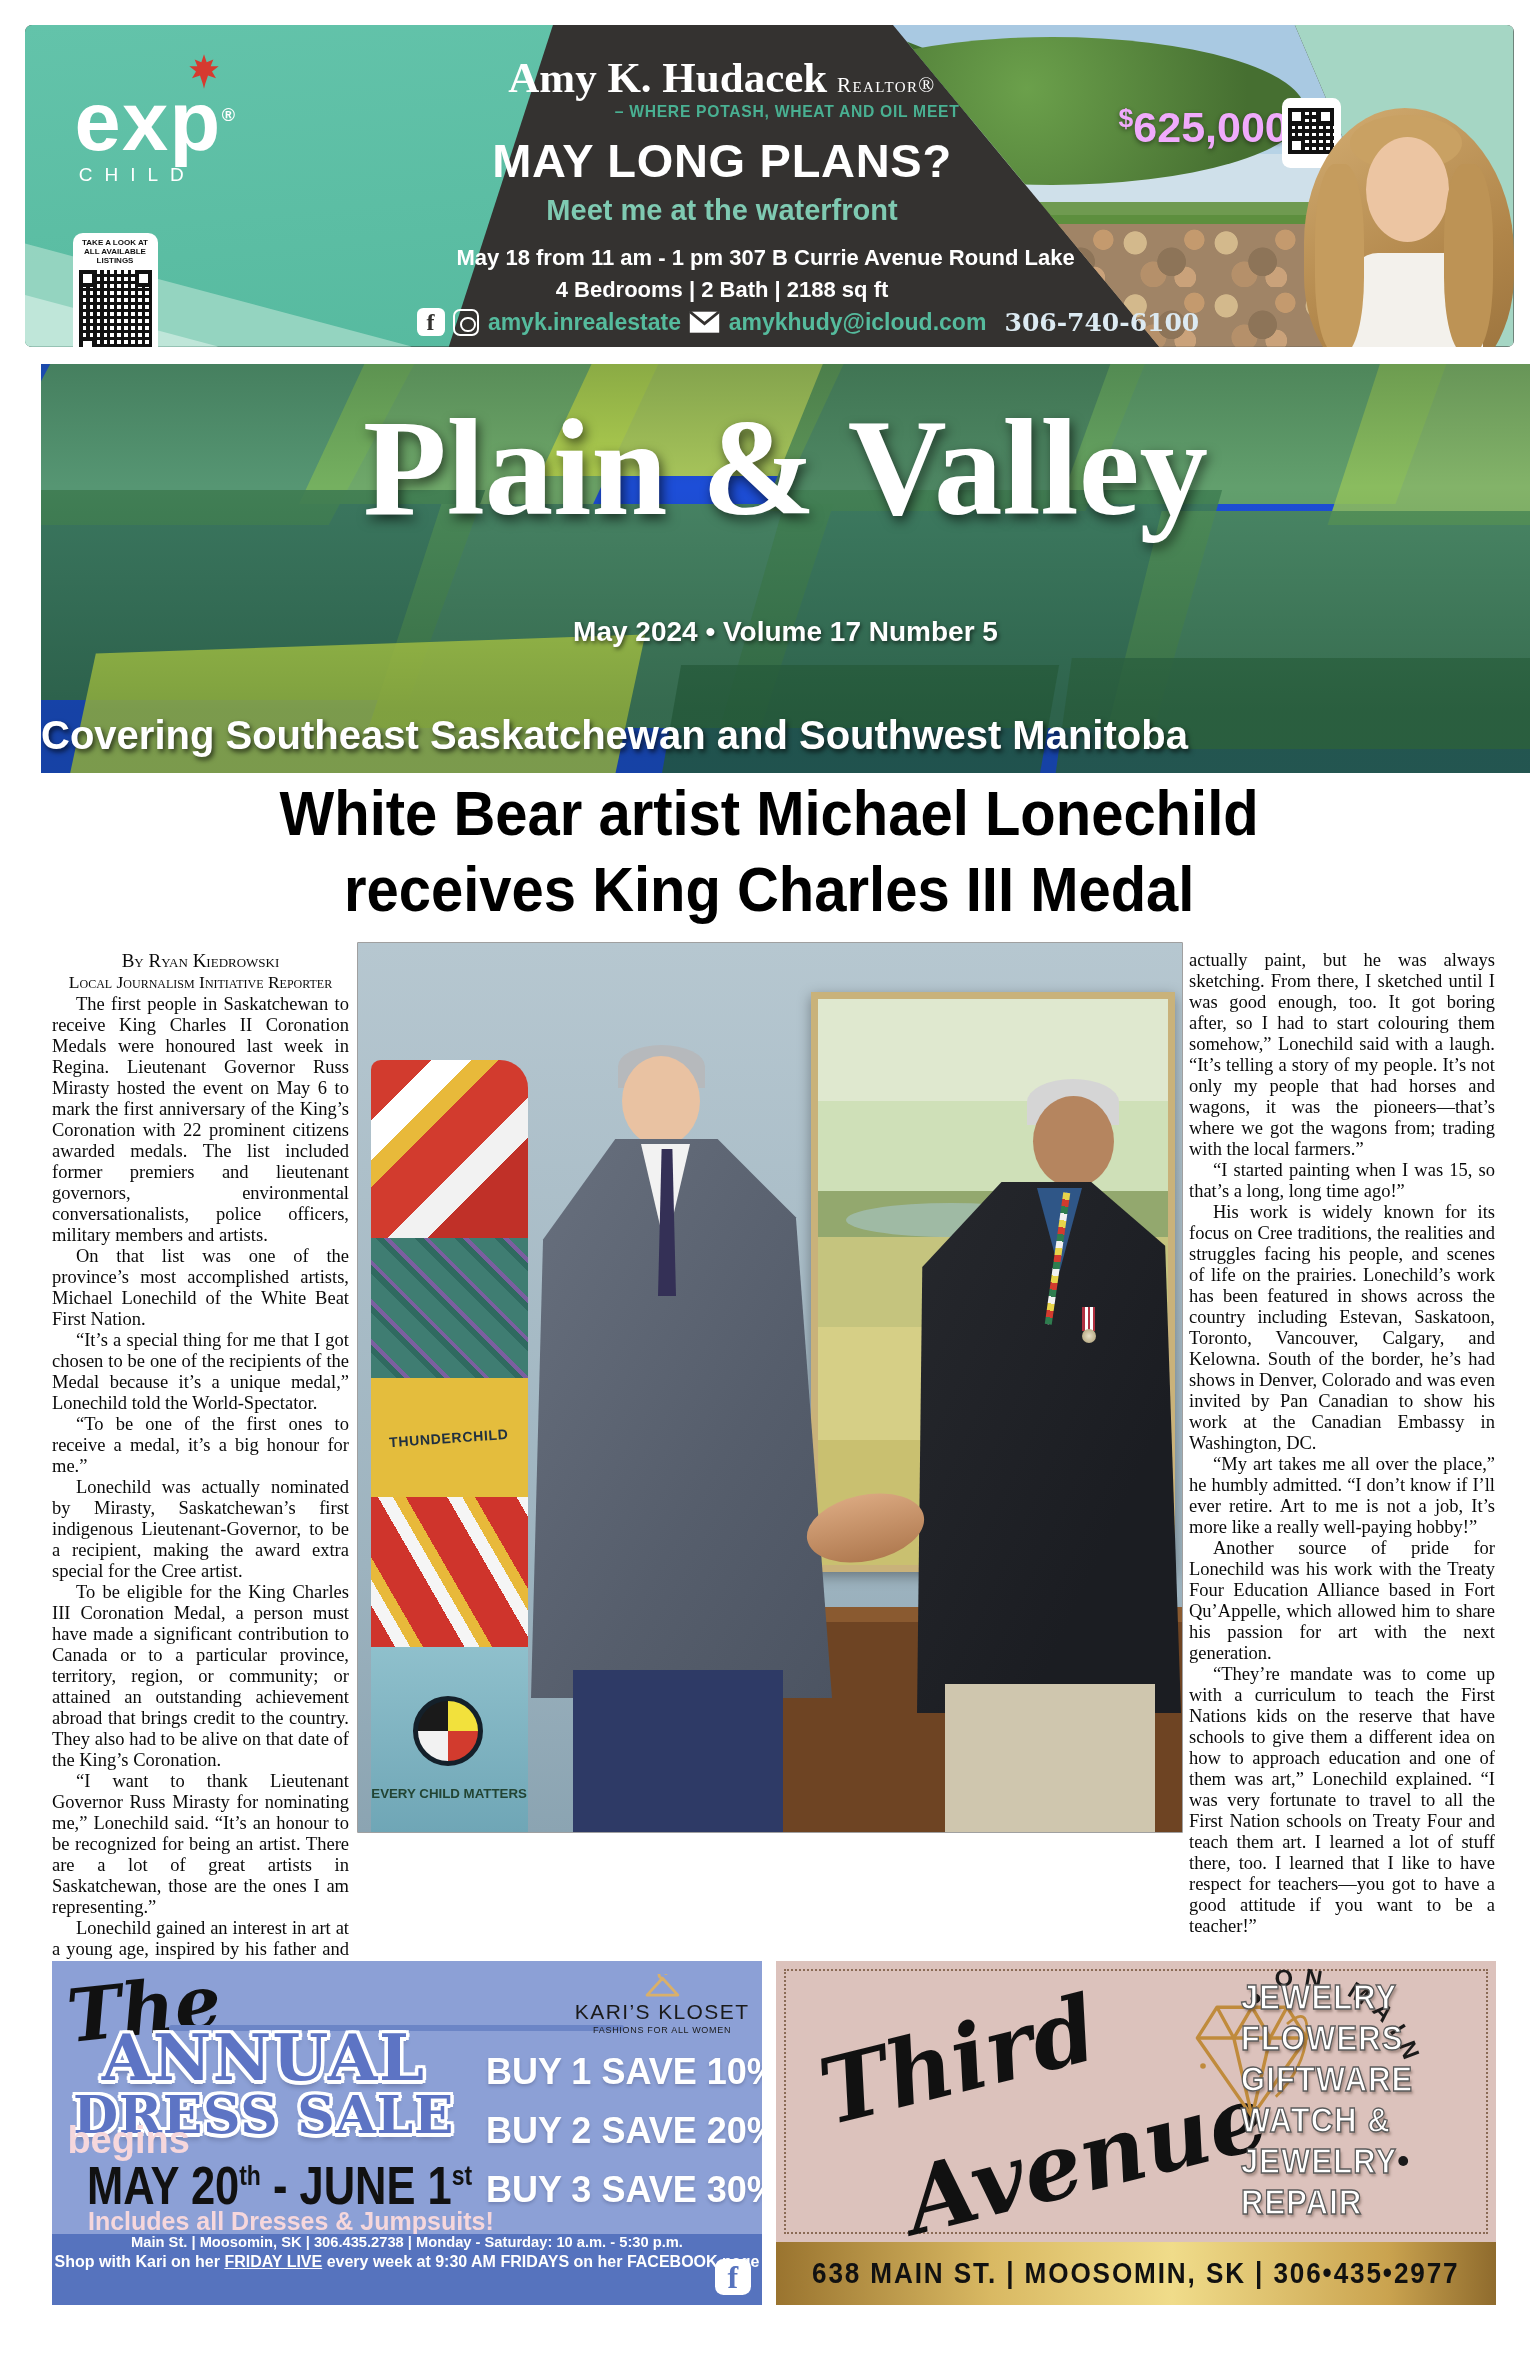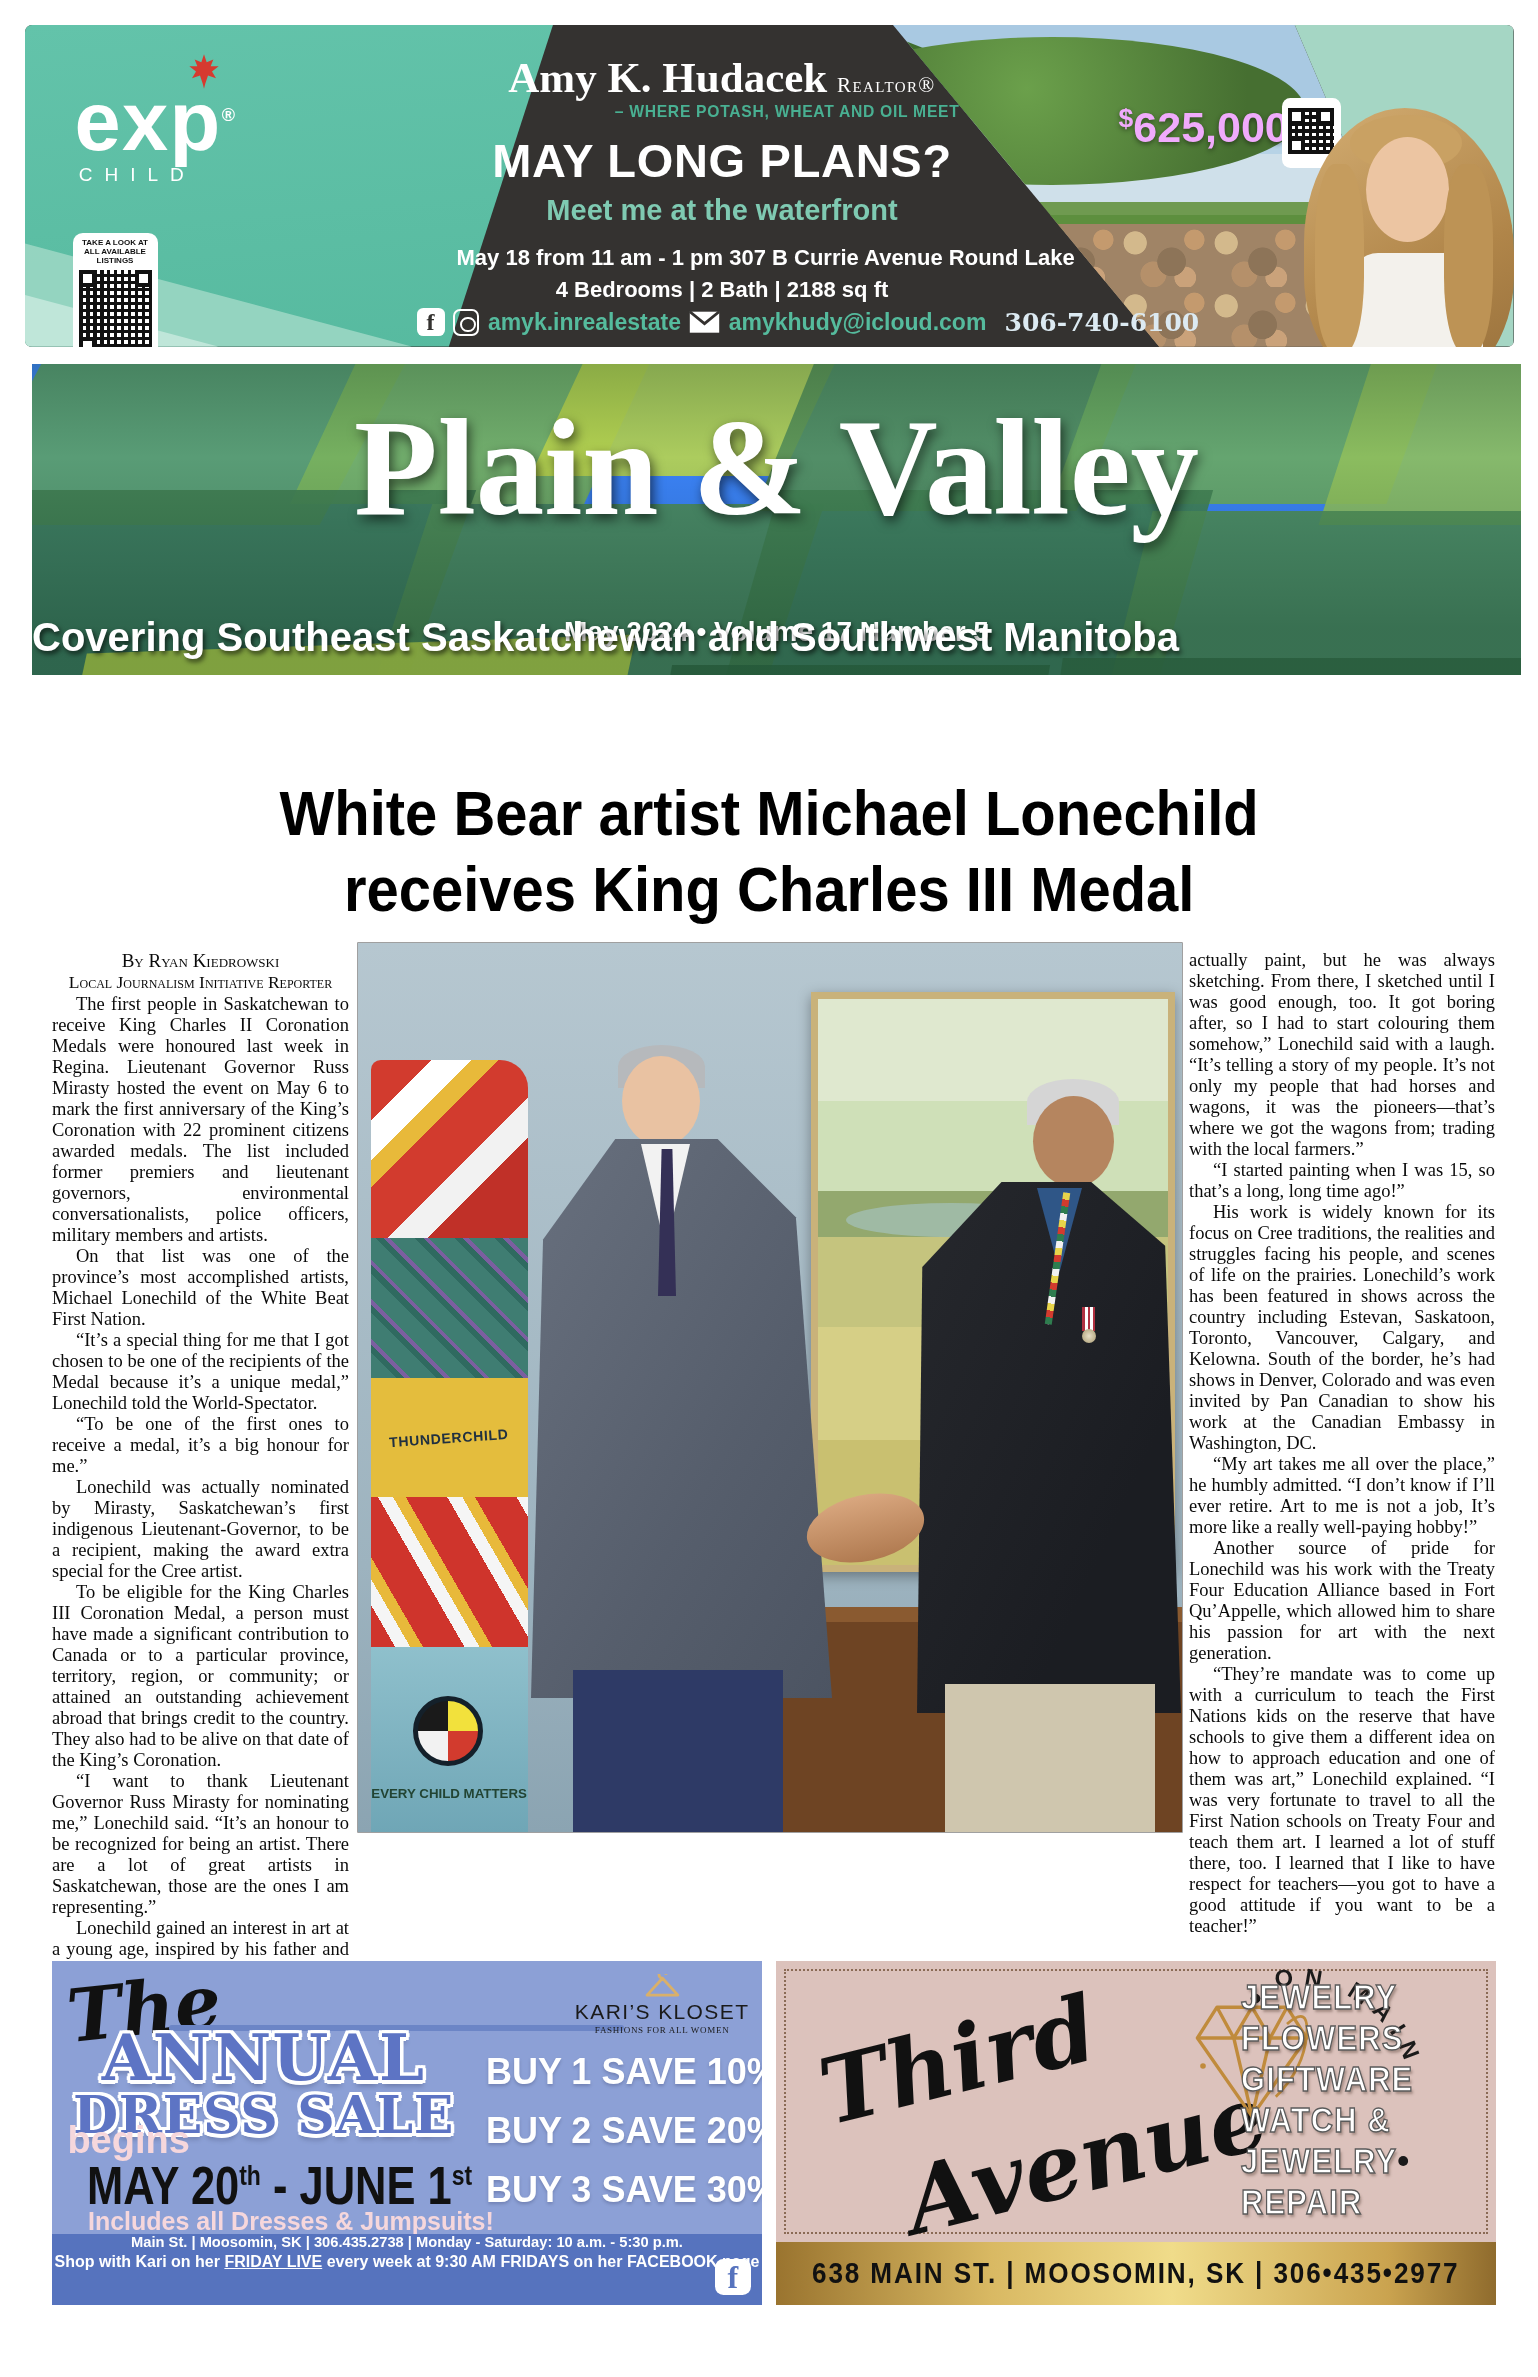--- a/index.html
+++ b/index.html
@@ -62,21 +62,21 @@
   .qr-card2 { position:absolute; left:1257px; top:73px; width:59px; height:70px; background:#fff; border-radius:8.4px; padding:6.3px; }
   .agent-photo { position:absolute; right:0px; top:76px; width:231px; height:246px; overflow:hidden; }
   .hair { position:absolute; left:21px; top:7px; width:210px; height:280px; border-radius:48% 52% 40% 40%; background:linear-gradient(150deg,#d3ad72,#b08549 60%,#97703c); }
   .face { position:absolute; left:83px; top:36px; width:83px; height:105px; border-radius:50%; background:#ecc5a2; }
   .hair-fringe { position:absolute; left:67px; top:14px; width:112px; height:56px; border-radius:50%; background:#c9a163; }
   .blouse { position:absolute; left:67px; top:152px; width:133px; height:98px; border-radius:28px 28px 0 0; background:#f3f1ec; }
   .hair-front { position:absolute; left:32px; top:63px; width:49px; height:189px; border-radius:40%; background:#c59c5e; }
   .hair-front.r { left:auto; right:21px; background:#bd9355; }
 
   
-  .masthead { position:absolute; left:32px; top:364px; width:1489px; height:311px; overflow:hidden; background:#3b82f6; }
+  .masthead { position:absolute; left:41px; top:364px; width:1489px; height:409px; overflow:hidden; background:#1d4ed8; }
   .field { position:absolute; opacity:.9; }
   .mh-shade { position:absolute; inset:0; background:linear-gradient(rgba(20,60,35,.25), rgba(0,0,0,0) 30%, rgba(0,30,15,.25) 85%); }
   .mh-title { position:absolute; left:0; width:100%; top:36px; text-align:center; font-family:"Liberation Serif",serif; font-weight:bold; font-size:137px; line-height:1; color:#fff; text-shadow:2.8px 4.9px 11.2px rgba(0,0,0,.6); }
   .mh-date { position:absolute; left:0; width:100%; top:252px; text-align:center; font-family:"Liberation Sans",sans-serif; font-weight:bold; font-size:28px; color:#fff; text-shadow:1.4px 2.1px 4.2px rgba(0,0,0,.6); }
   .mh-tag { position:absolute; left:0; width:100%; bottom:15.4px; text-align:left; font-family:"Liberation Sans",sans-serif; font-weight:bold; font-size:40px; color:#fff; text-shadow:2.1px 2.8px 5.6px rgba(0,0,0,.65); }
 
   
   .headline { position:absolute; left:0; top:775px; width:1538px; text-align:center; color:#000; }
   .headline .hl { display:inline-block; font-family:"Liberation Sans",sans-serif; font-weight:bold; font-size:63px; line-height:76px; transform:scaleX(.92); transform-origin:center; white-space:nowrap; }
 
@@ -126,21 +126,21 @@
   .table::before { content:""; position:absolute; left:0; top:-15.4px; width:100%; height:15.4px; background:#8a5a30; }
   .antler { position:absolute; right:63px; top:-77px; width:63px; height:63px; background:#4e3d2c; clip-path:polygon(45% 100%,55% 100%,52% 40%,75% 10%,68% 45%,95% 30%,70% 60%,55% 55%,48% 20%,30% 0,38% 45%,12% 28%,35% 60%); }
   .caption { position:absolute; left:358px; top:1849px; width:825px; font-family:"Liberation Sans",sans-serif; font-size:22px; line-height:28px; color:#111; text-indent:34px; }
 
   
   .kari { position:absolute; left:52px; top:1961px; width:710px; height:344px; background:#8ca0d6; overflow:hidden; }
   .kari-the { position:absolute; left:15.4px; top:4.2px; font-family:"DejaVu Serif",serif; font-style:italic; font-weight:bold; font-size:73px; color:#111; transform:rotate(-6deg); }
   .kari-line { position:absolute; left:117px; top:64px; width:455px; height:6.3px; background:#6c85c6; border-radius:2.8px; }
   .kari-logo { position:absolute; right:12.6px; top:12.6px; text-align:center; color:#1a1a1a; }
   .kari-logo-name { font-family:"Liberation Sans",sans-serif; font-size:21px; letter-spacing:1.4px; }
-  .kari-logo-sub { font-family:Liberation Serif, serif; font-size:9px; letter-spacing:0.7px; margin-top:1.4px; }
+  .kari-logo-sub { font-family:Liberation Sans, sans-serif; font-size:9px; letter-spacing:0.7px; margin-top:1.4px; }
   .kari-title { position:absolute; left:21px; top:67px; color:#5d74c4; font-family:"DejaVu Serif",serif; font-weight:bold; text-align:center;
      text-shadow:-2.8px -2.8px 0 #fff,2.8px -2.8px 0 #fff,-2.8px 2.8px 0 #fff,2.8px 2.8px 0 #fff,0 -3.5px 0 #fff,0 3.5px 0 #fff,-3.5px 0 0 #fff,3.5px 0 0 #fff,0 6.3px 4.9px rgba(0,0,30,.25); }
   .kari-t1 { font-size:64px; line-height:60px; letter-spacing:1.4px; }
   .kari-t2 { font-size:52px; line-height:53px; letter-spacing:0.7px; }
   .kari-begins { position:absolute; left:15.4px; top:158px; font-family:"Liberation Sans",sans-serif; font-weight:bold; font-size:38px; color:#f6d7dc; }
   .kari-dates { position:absolute; left:35px; top:194px; font-family:"Liberation Sans",sans-serif; font-weight:bold; font-size:53px; color:#111; transform:scaleX(.82); transform-origin:left; white-space:nowrap; }
   .kari-dates sup { font-size:28px; }
   .kari-inc { position:absolute; left:36px; top:246px; font-family:"Liberation Sans",sans-serif; font-weight:bold; font-size:25px; color:#f6d7dc; }
   .kari-offers { position:absolute; left:434px; top:90px; }
   .kari-offer { font-family:"Liberation Sans",sans-serif; font-weight:bold; font-size:36px; color:#fff; margin-bottom:17px; white-space:nowrap; text-shadow:0 2.1px 3.5px rgba(0,0,40,.2); }

